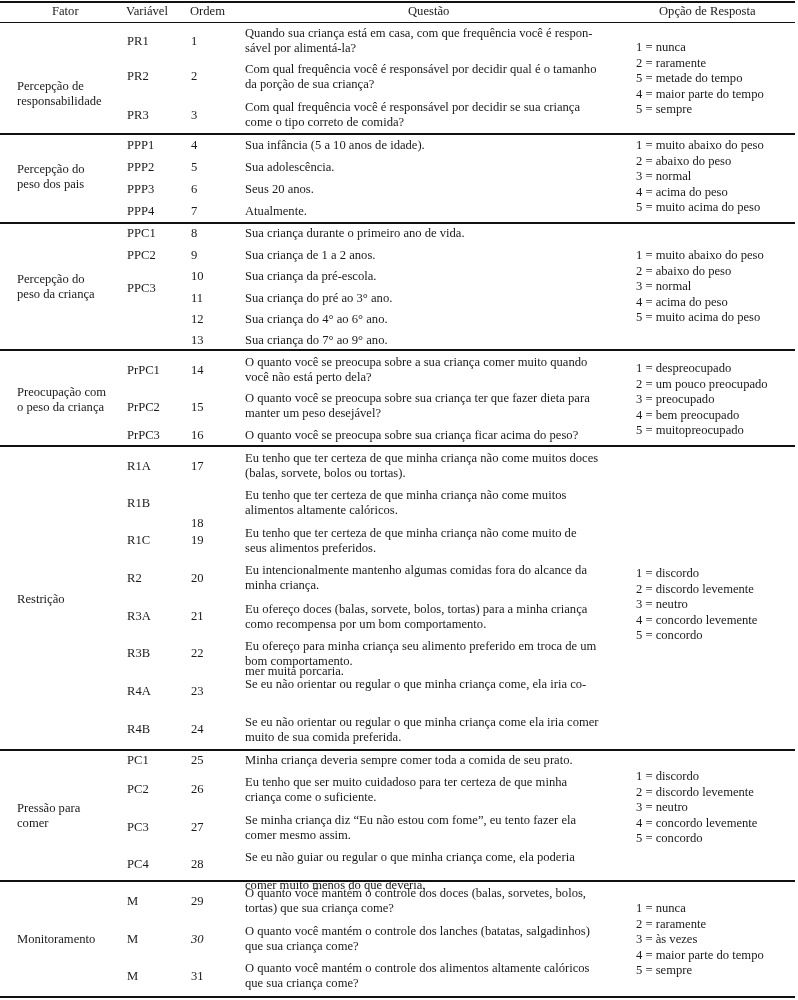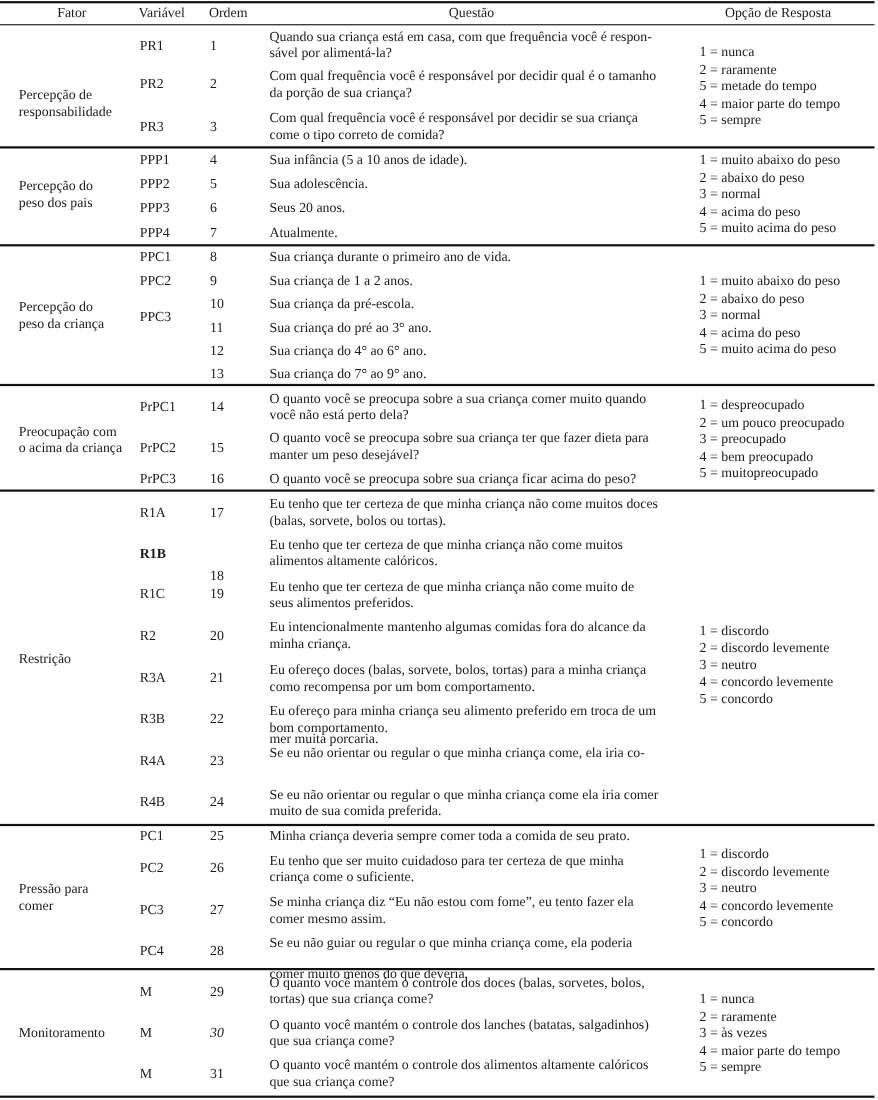--- a/index.html
+++ b/index.html
@@ -138,21 +138,21 @@
       <div>1 = muito abaixo do peso</div>
       <div>2 = abaixo do peso</div>
       <div>3 = normal</div>
       <div>4 = acima do peso</div>
       <div>5 = muito acima do peso</div>
     </div>
   </div>
 
   <div>
     <div class="t" style="left:17px;top:385px;">Preocupação com</div>
-    <div class="t" style="left:17px;top:400px;">o acima da criança</div>
+    <div class="t" style="left:17px;top:400px;">o peso da criança</div>
 
     <div>
       <div class="t" style="left:127px;top:363px;">PrPC1</div>
       <div class="t" style="left:191px;top:363px;">14</div>
       <div class="t" style="left:245px;top:355px;">O quanto você se preocupa sobre a sua criança comer muito quando</div>
       <div class="t" style="left:245px;top:370px;">você não está perto dela?</div>
     </div>
     <div>
       <div class="t" style="left:127px;top:400px;">PrPC2</div>
       <div class="t" style="left:191px;top:400px;">15</div>
@@ -177,21 +177,21 @@
   <div>
     <div class="t" style="left:17px;top:592px;">Restrição</div>
 
     <div>
       <div class="t" style="left:127px;top:459px;">R1A</div>
       <div class="t" style="left:191px;top:459px;">17</div>
       <div class="t" style="left:245px;top:451px;">Eu tenho que ter certeza de que minha criança não come muitos doces</div>
       <div class="t" style="left:245px;top:466px;">(balas, sorvete, bolos ou tortas).</div>
     </div>
     <div>
-      <div class="t" style="left:127px;top:496px;font-weight:bold;">R1B</div>
+      <div class="t" style="left:127px;top:496px;">R1B</div>
       <div class="t" style="left:191px;top:496px;margin-top:20px;">18</div>
       <div class="t" style="left:245px;top:488px;">Eu tenho que ter certeza de que minha criança não come muitos</div>
       <div class="t" style="left:245px;top:503px;">alimentos altamente calóricos.</div>
     </div>
     <div>
       <div class="t" style="left:127px;top:533px;">R1C</div>
       <div class="t" style="left:191px;top:533px;">19</div>
       <div class="t" style="left:245px;top:526px;">Eu tenho que ter certeza de que minha criança não come muito de</div>
       <div class="t" style="left:245px;top:541px;">seus alimentos preferidos.</div>
     </div>

